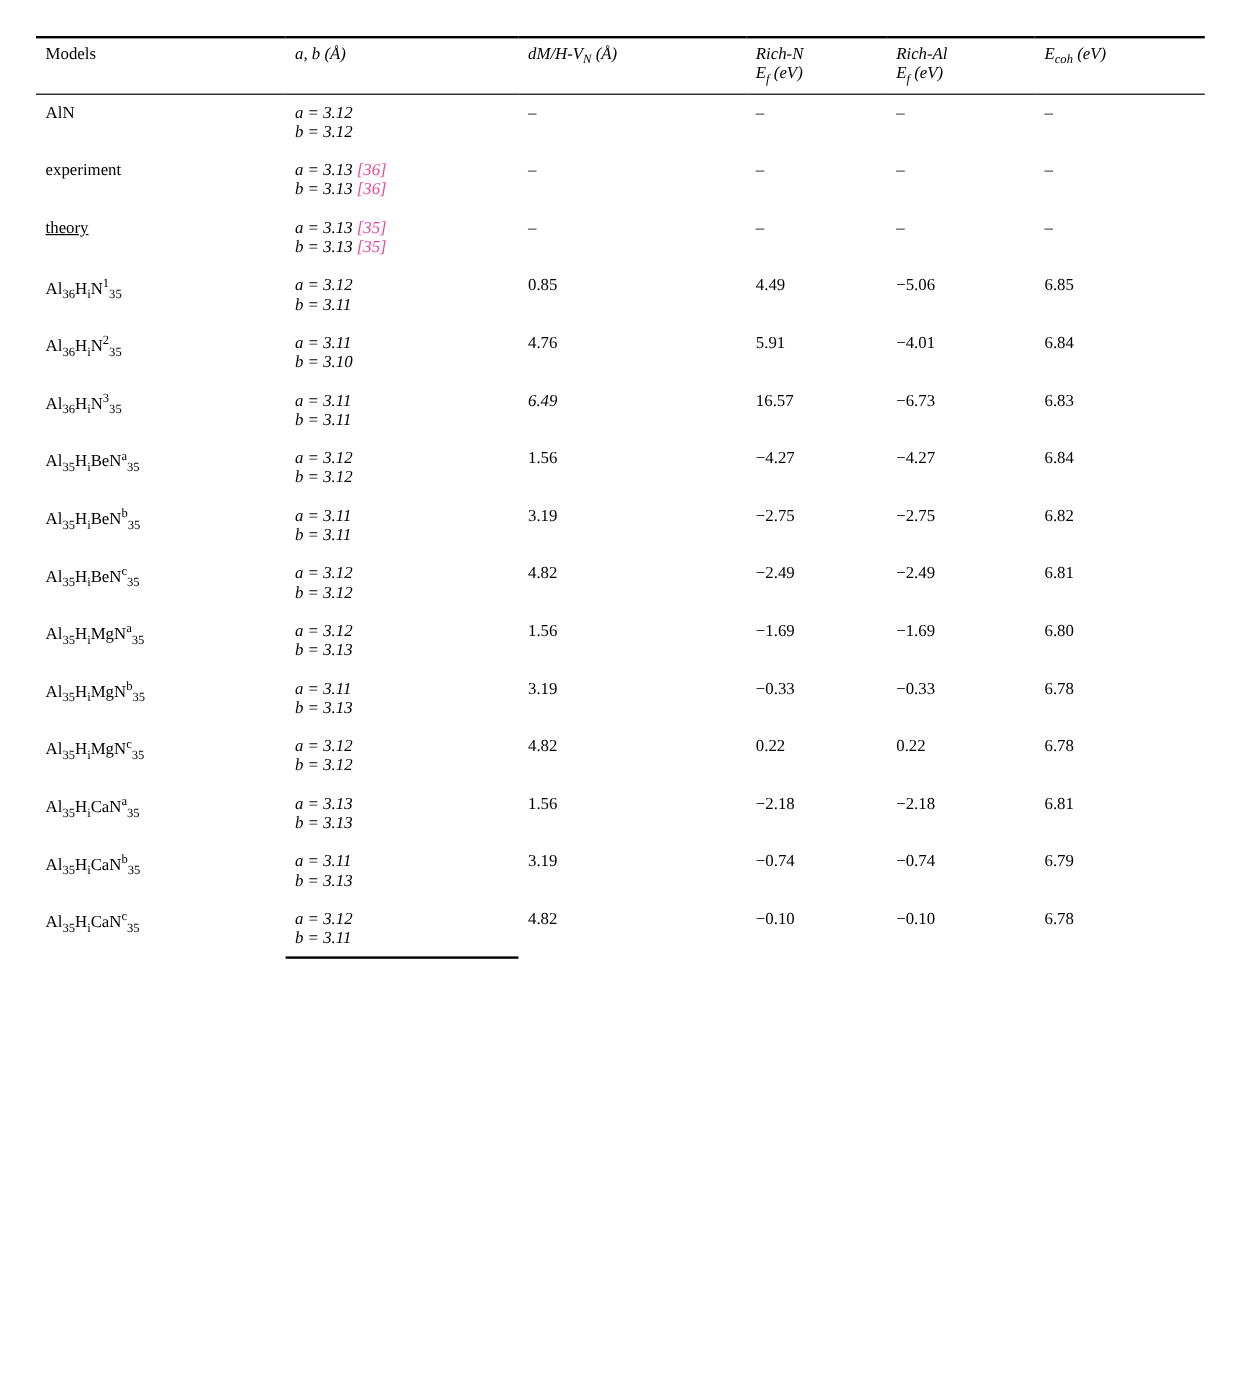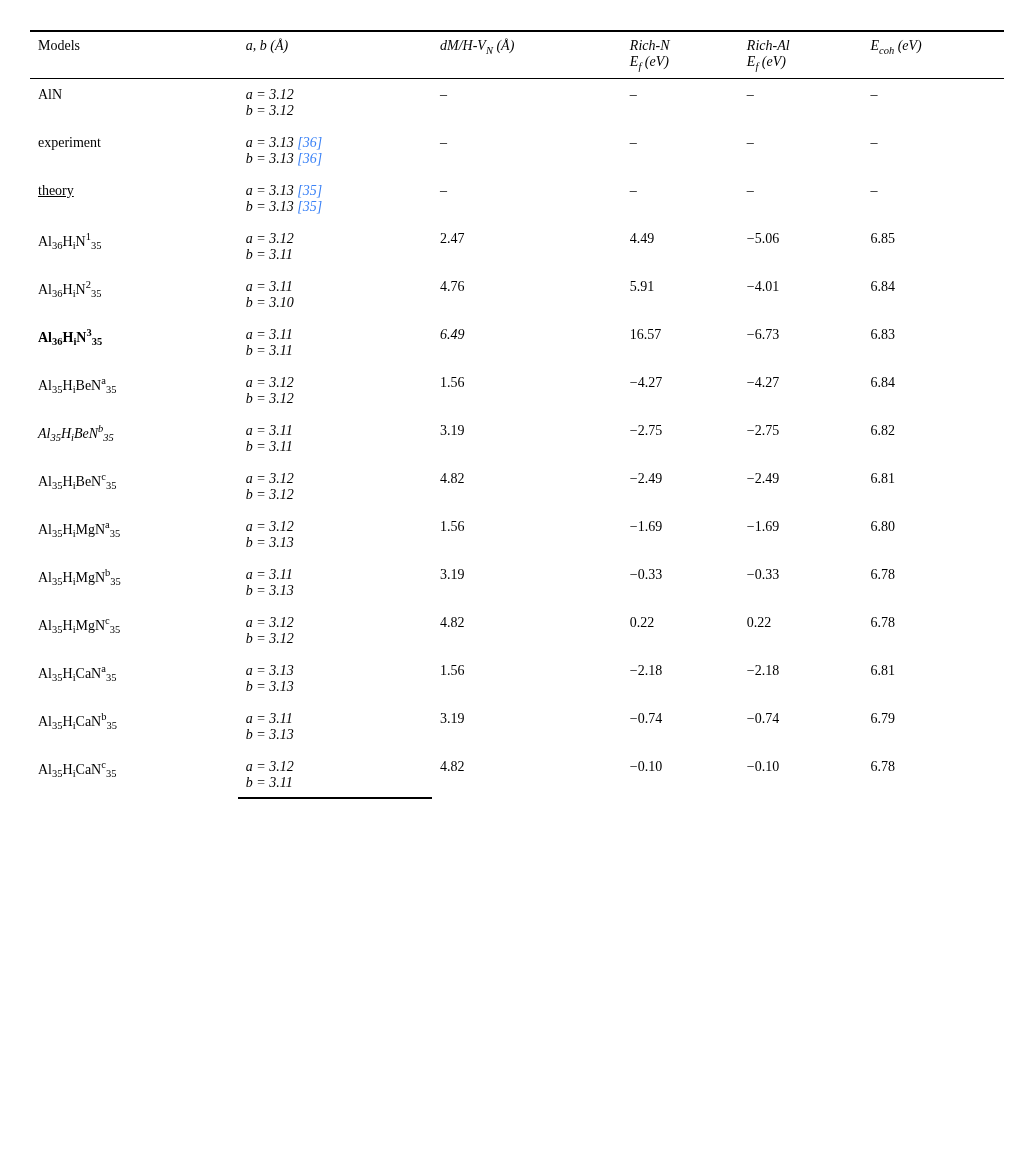--- a/index.html
+++ b/index.html
@@ -24,21 +24,21 @@
     }
     th {
       font-weight: normal;
       font-style: italic;
       border-top: 2px solid #000;
       border-bottom: 1px solid #000;
       padding-top: 6px;
       padding-bottom: 6px;
     }
     .cyan-link {
-      color: #3b82f6;
+      color: #ec4899;
     }
     sup, sub {
       font-size: 0.75em;
     }
     tr.group-first td {
       padding-top: 8px;
       padding-bottom: 0;
     }
     tr.group-second td {
       padding-top: 0;
@@ -93,41 +93,41 @@
         <td rowspan="2" style="vertical-align: top; padding-top: 8px;">–</td>
         <td rowspan="2" style="vertical-align: top; padding-top: 8px;">–</td>
         <td rowspan="2" style="vertical-align: top; padding-top: 8px;">–</td>
       </tr>
       <tr class="group-second">
         <td style="font-style: italic; padding-top: 0px;">b = 3.13 <span class="cyan-link">[35]</span></td>
       </tr>
       <tr class="group-first">
         <td rowspan="2" style="vertical-align: top; padding-top: 8px;">Al<sub>36</sub>H<sub>i</sub>N<sup>1</sup><sub>35</sub></td>
         <td style="font-style: italic; padding-bottom: 0px;"><i>a = 3.12</i></td>
-        <td rowspan="2" style="vertical-align: top; padding-top: 8px;">2.47</td>
+        <td rowspan="2" style="vertical-align: top; padding-top: 8px;">0.85</td>
         <td rowspan="2" style="vertical-align: top; padding-top: 8px;">4.49</td>
         <td rowspan="2" style="vertical-align: top; padding-top: 8px;">−5.06</td>
         <td rowspan="2" style="vertical-align: top; padding-top: 8px;">6.85</td>
       </tr>
       <tr class="group-second">
         <td style="font-style: italic; padding-top: 0px;"><i>b = 3.11</i></td>
       </tr>
       <tr class="group-first">
         <td rowspan="2" style="vertical-align: top; padding-top: 8px;">Al<sub>36</sub>H<sub>i</sub>N<sup>2</sup><sub>35</sub></td>
         <td style="font-style: italic; padding-bottom: 0px;"><i>a = 3.11</i></td>
         <td rowspan="2" style="vertical-align: top; padding-top: 8px;">4.76</td>
         <td rowspan="2" style="vertical-align: top; padding-top: 8px;">5.91</td>
         <td rowspan="2" style="vertical-align: top; padding-top: 8px;">−4.01</td>
         <td rowspan="2" style="vertical-align: top; padding-top: 8px;">6.84</td>
       </tr>
       <tr class="group-second">
         <td style="font-style: italic; padding-top: 0px;"><i>b = 3.10</i></td>
       </tr>
       <tr class="group-first">
-        <td rowspan="2" style="vertical-align: top; padding-top: 8px; font-weight: bold;">Al<sub>36</sub>H<sub>i</sub>N<sup>3</sup><sub>35</sub></td>
+        <td rowspan="2" style="vertical-align: top; padding-top: 8px;">Al<sub>36</sub>H<sub>i</sub>N<sup>3</sup><sub>35</sub></td>
         <td style="font-style: italic; padding-bottom: 0px;"><i>a = 3.11</i></td>
         <td rowspan="2" style="vertical-align: top; padding-top: 8px; font-style: italic;">6.49</td>
         <td rowspan="2" style="vertical-align: top; padding-top: 8px;">16.57</td>
         <td rowspan="2" style="vertical-align: top; padding-top: 8px;">−6.73</td>
         <td rowspan="2" style="vertical-align: top; padding-top: 8px;">6.83</td>
       </tr>
       <tr class="group-second">
         <td style="font-style: italic; padding-top: 0px;"><i>b = 3.11</i></td>
       </tr>
       <tr class="group-first">
@@ -135,21 +135,21 @@
         <td style="font-style: italic; padding-bottom: 0px;"><i>a = 3.12</i></td>
         <td rowspan="2" style="vertical-align: top; padding-top: 8px;">1.56</td>
         <td rowspan="2" style="vertical-align: top; padding-top: 8px;">−4.27</td>
         <td rowspan="2" style="vertical-align: top; padding-top: 8px;">−4.27</td>
         <td rowspan="2" style="vertical-align: top; padding-top: 8px;">6.84</td>
       </tr>
       <tr class="group-second">
         <td style="font-style: italic; padding-top: 0px;"><i>b = 3.12</i></td>
       </tr>
       <tr class="group-first">
-        <td rowspan="2" style="vertical-align: top; padding-top: 8px; font-style: italic;">Al<sub>35</sub>H<sub>i</sub>BeN<sup>b</sup><sub>35</sub></td>
+        <td rowspan="2" style="vertical-align: top; padding-top: 8px;">Al<sub>35</sub>H<sub>i</sub>BeN<sup>b</sup><sub>35</sub></td>
         <td style="font-style: italic; padding-bottom: 0px;"><i>a = 3.11</i></td>
         <td rowspan="2" style="vertical-align: top; padding-top: 8px;">3.19</td>
         <td rowspan="2" style="vertical-align: top; padding-top: 8px;">−2.75</td>
         <td rowspan="2" style="vertical-align: top; padding-top: 8px;">−2.75</td>
         <td rowspan="2" style="vertical-align: top; padding-top: 8px;">6.82</td>
       </tr>
       <tr class="group-second">
         <td style="font-style: italic; padding-top: 0px;"><i>b = 3.11</i></td>
       </tr>
       <tr class="group-first">

